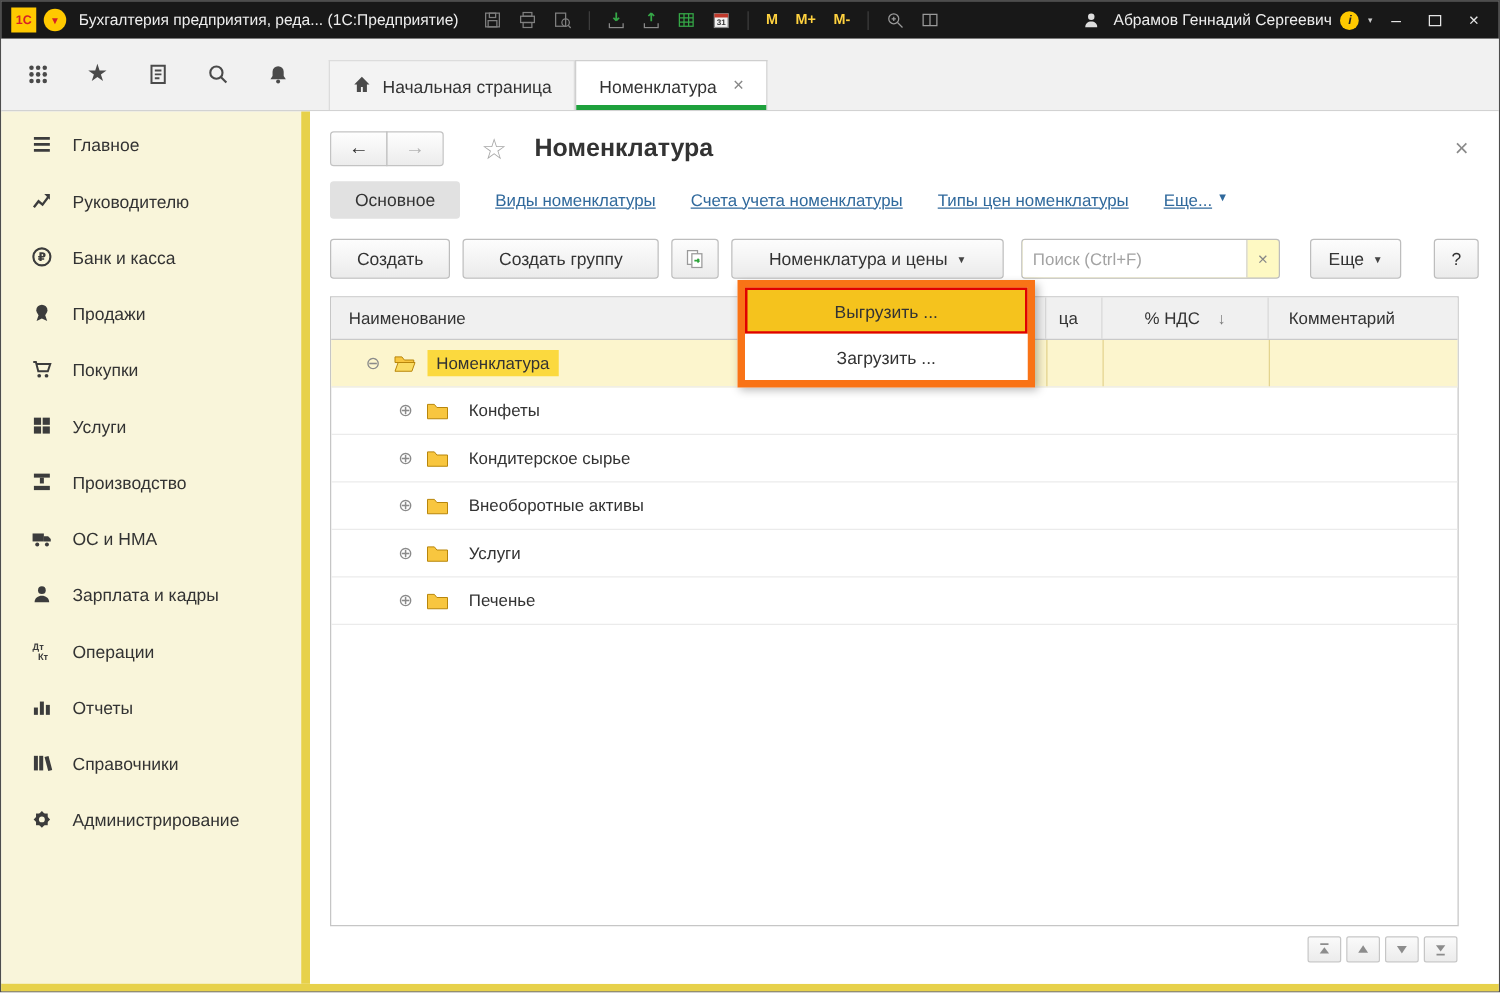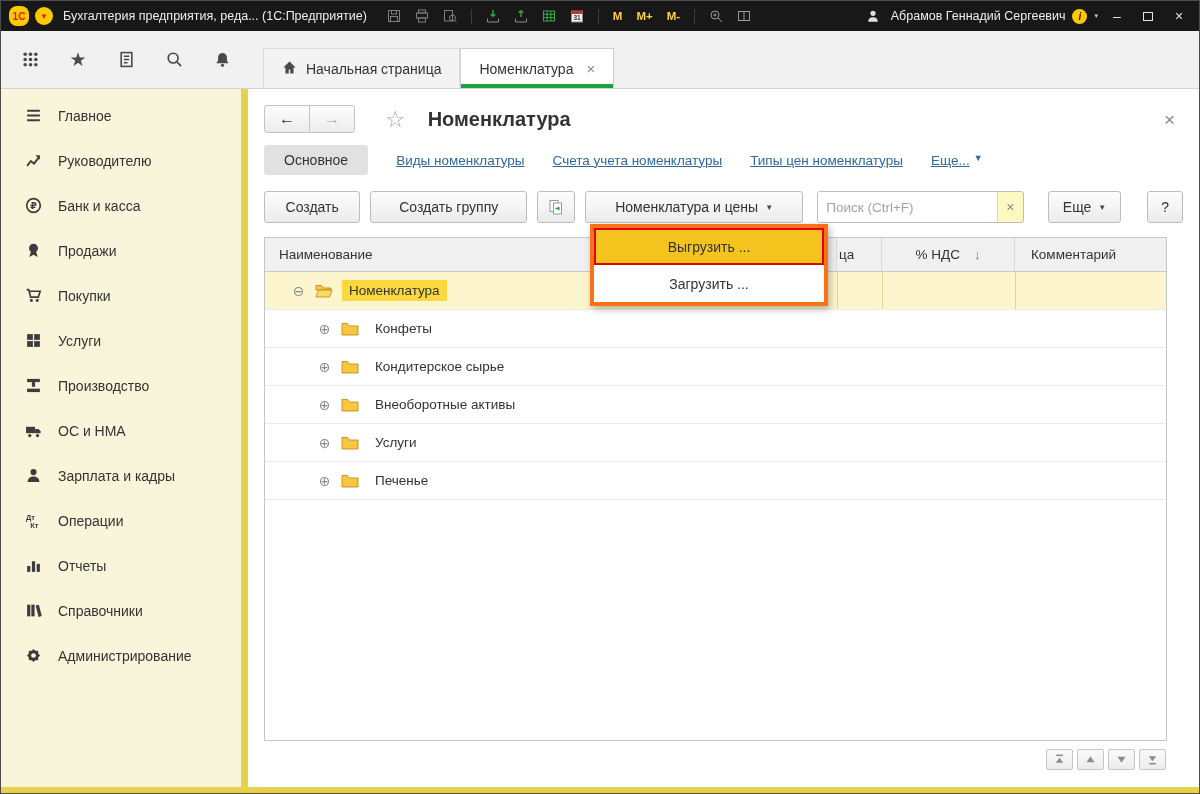--- a/index.html
+++ b/index.html
@@ -2,21 +2,21 @@
 <html><head>
 <meta charset="utf-8">
 <style>
   *{box-sizing:border-box;margin:0;padding:0}
   html,body{width:1200px;height:794px}
   body{font-family:"Liberation Sans","DejaVu Sans",sans-serif;background:#fff;overflow:hidden}
   .window{width:1200px;height:794px;border:1px solid #4d4d4d;display:flex;flex-direction:column;background:#fff}
 
   
   .titlebar{flex:0 0 30px;background:#181818;display:flex;align-items:center;padding:0 8px;gap:6px;color:#ddd}
-  .logo-sq{width:20px;height:20px;border-radius:8px;background:#ffc900;color:#d61f26;font-weight:bold;font-size:10px;display:flex;align-items:center;justify-content:center}
+  .logo-sq{width:20px;height:20px;border-radius:0;background:#ffc900;color:#d61f26;font-weight:bold;font-size:10px;display:flex;align-items:center;justify-content:center}
   .logo-circle{width:18px;height:18px;border-radius:50%;background:#ffc900;color:#d61f26;font-size:8px;display:flex;align-items:center;justify-content:center}
   .tb-title{font-size:12.5px;color:#eee;margin:0 10px 0 4px;white-space:nowrap}
   .ticon{height:22px;min-width:22px;display:flex;align-items:center;justify-content:center;cursor:pointer}
   .tb-sep{width:1px;height:15px;background:#3c3c3c;margin:0 4px}
   .mem{color:#ffd23f;font-weight:bold;font-size:11.5px;padding:0 4px;cursor:pointer}
   .tb-right{margin-left:auto;display:flex;align-items:center;gap:7px}
   .user-name{font-size:12.5px;color:#eee;cursor:pointer}
   .info-circle{width:15px;height:15px;border-radius:50%;background:#ffc900;color:#222;font-size:10px;font-style:italic;font-weight:bold;display:flex;align-items:center;justify-content:center;cursor:pointer}
   .tb-caret{font-size:7px;color:#ccc;cursor:pointer}
   .win-btn{width:24px;height:22px;display:flex;align-items:center;justify-content:center;color:#e5e5e5;font-size:14px;cursor:pointer}
@@ -62,38 +62,38 @@
   .b-more{width:74px;margin-left:14px}.b-help{width:36px;margin-left:16px}
   .caret{font-size:8px;color:#444}
   .search{display:flex;height:32px;border:1px solid #bdbdbd;border-radius:3px;width:208px;margin-left:4px;background:#fef9c3;overflow:hidden}
   .search input{flex:1;border:none;outline:none;padding:0 8px;font-size:13.5px;color:#444;font-family:inherit;min-width:0}
   .search input::placeholder{color:#a3a3a3}
   .search-clear{width:26px;border-left:1px solid #d4d4d4;display:flex;align-items:center;justify-content:center;color:#888;font-size:14px;cursor:pointer}
 
   
   .table{position:absolute;left:16px;right:32px;top:148px;height:504px;border:1px solid #c6c6c6;font-size:13.5px;background:#fff}
   .thead{display:flex;height:34px;background:#f0f0f0;border-bottom:1px solid #c9c9c9;color:#333}
-  .th{display:flex;align-items:center;padding:0 2px;border-right:1px solid #d8d8d8;cursor:pointer}
+  .th{display:flex;align-items:center;padding:0 10px;border-right:1px solid #d8d8d8;cursor:pointer}
   .c-name{width:572px}.c-unit{width:45px}.c-vat{width:133px}.c-comm{flex:1}
   .th.c-name{padding-left:14px}
   .th.c-vat{justify-content:center;gap:14px}
   .th.c-comm{border-right:none;padding-left:16px}
   .sort-arrow{color:#777;font-size:13px}
   .trow{display:flex;height:38px;border-bottom:1px solid #ebebeb;color:#333;cursor:pointer}
   .cell{height:100%;display:flex;align-items:center}
   .trow .c-name{gap:9px;padding-left:26px}
   .trow.child .c-name{padding-left:52px}
   .trow.selected{background:#fcf5cd}
   .trow.selected .c-unit,.trow.selected .c-vat,.trow.selected .c-comm{border-left:1px solid #e3d48f}
   .expander{color:#8a8a8a;font-size:14px;width:15px;text-align:center;cursor:pointer}
   .rowlabel{padding:3px 7px}
   .trow.selected .rowlabel{background:#fbd93e}
 
   
-  .dropdown{position:absolute;left:342px;top:135px;width:238px;background:#fff;border:4px solid #f97316;box-shadow:2px 3px 7px rgba(0,0,0,.28);z-index:10}
+  .dropdown{position:absolute;left:342px;top:135px;width:238px;background:#fff;border:6px solid #f97316;box-shadow:2px 3px 7px rgba(0,0,0,.28);z-index:10}
   .ditem{height:37px;display:flex;align-items:center;justify-content:center;font-size:14px;color:#333;cursor:pointer;background:#fff}
   .ditem.hl{background:#f5c31d;border:2px solid #e00000}
 
   
   .pager{position:absolute;right:33px;top:660px;display:flex;gap:4px}
   .pbtn{width:27px;height:21px;border:1px solid #c6c6c6;border-radius:2px;background:linear-gradient(#fafafa,#ececec);display:flex;align-items:center;justify-content:center;cursor:pointer}
 </style>
 </head>
 <body>
 

